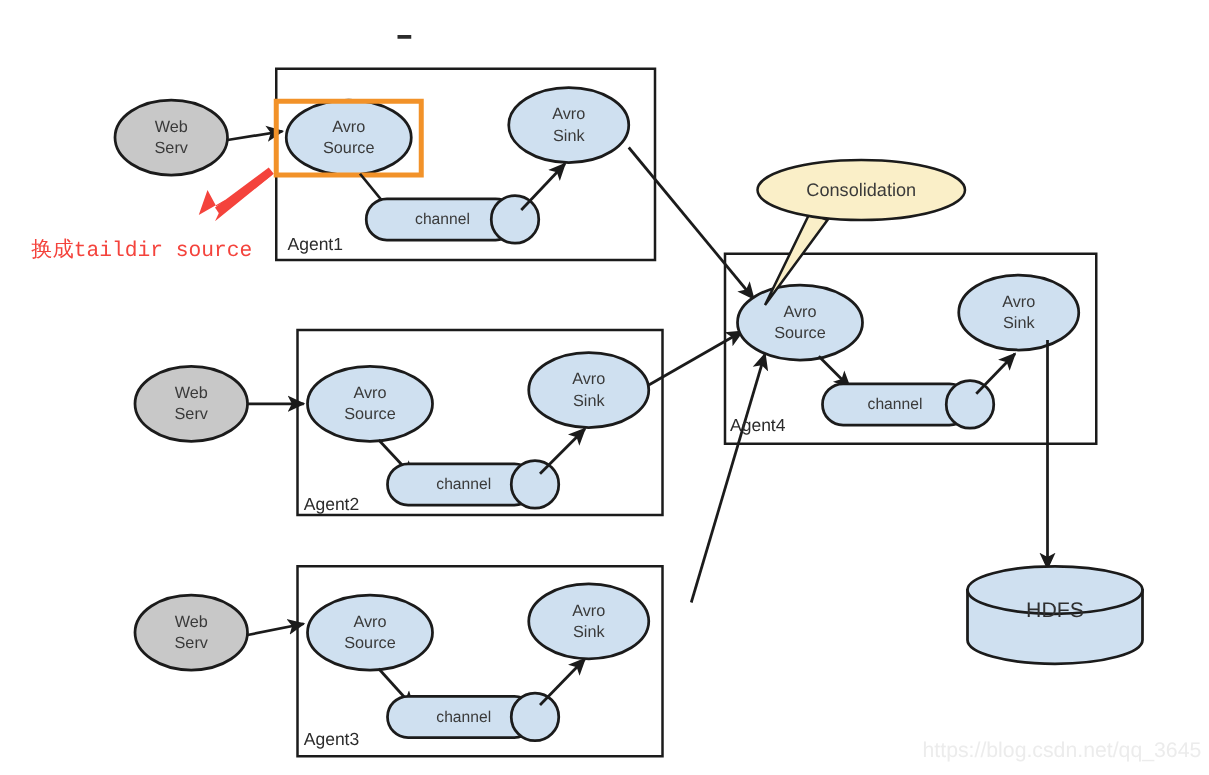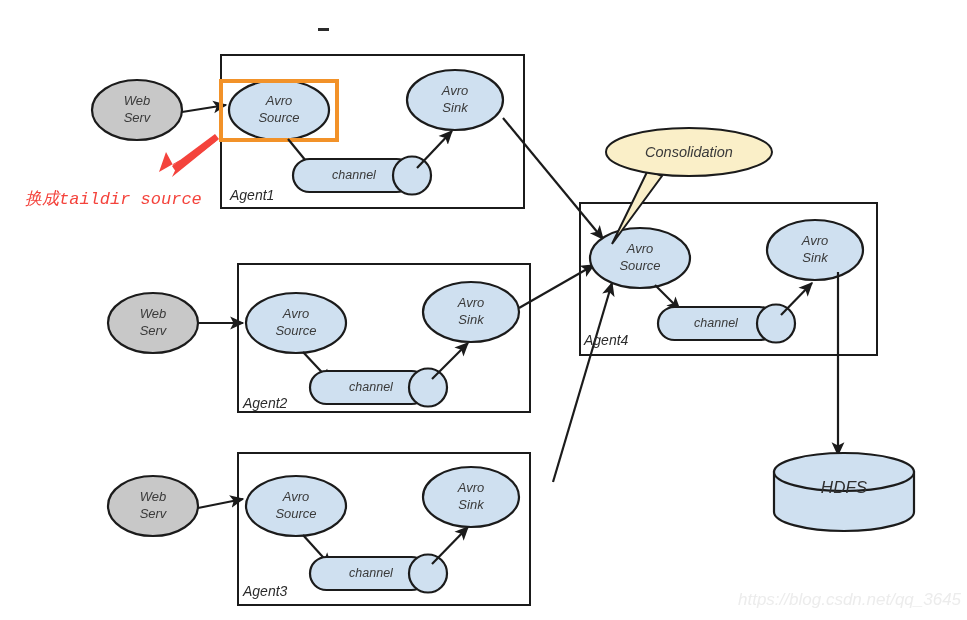--- a/index.html
+++ b/index.html
@@ -9,21 +9,20 @@
   }
   body {
     font-family: "Liberation Sans", sans-serif;
   }
   #canvas {
     position: relative;
     width: 967px;
     height: 620px;
     background: #ffffff;
     overflow: hidden;
-    font-style: italic;
   }
   #diagram-svg {
     position: absolute;
     left: 0;
     top: 0;
     width: 967px;
     height: 620px;
   }
   .node-label {
     font-family: "Liberation Sans", sans-serif;

